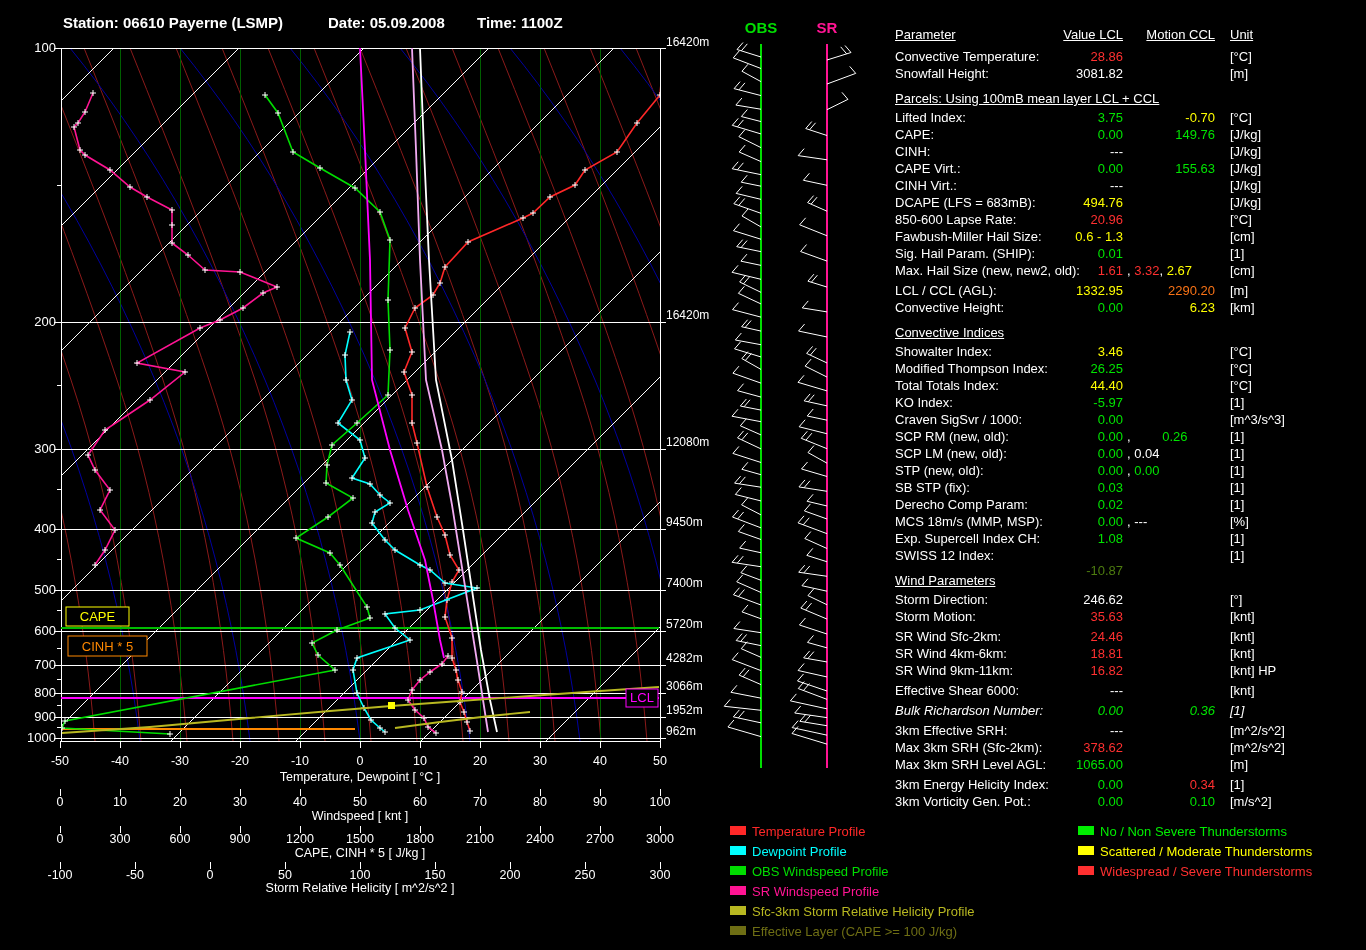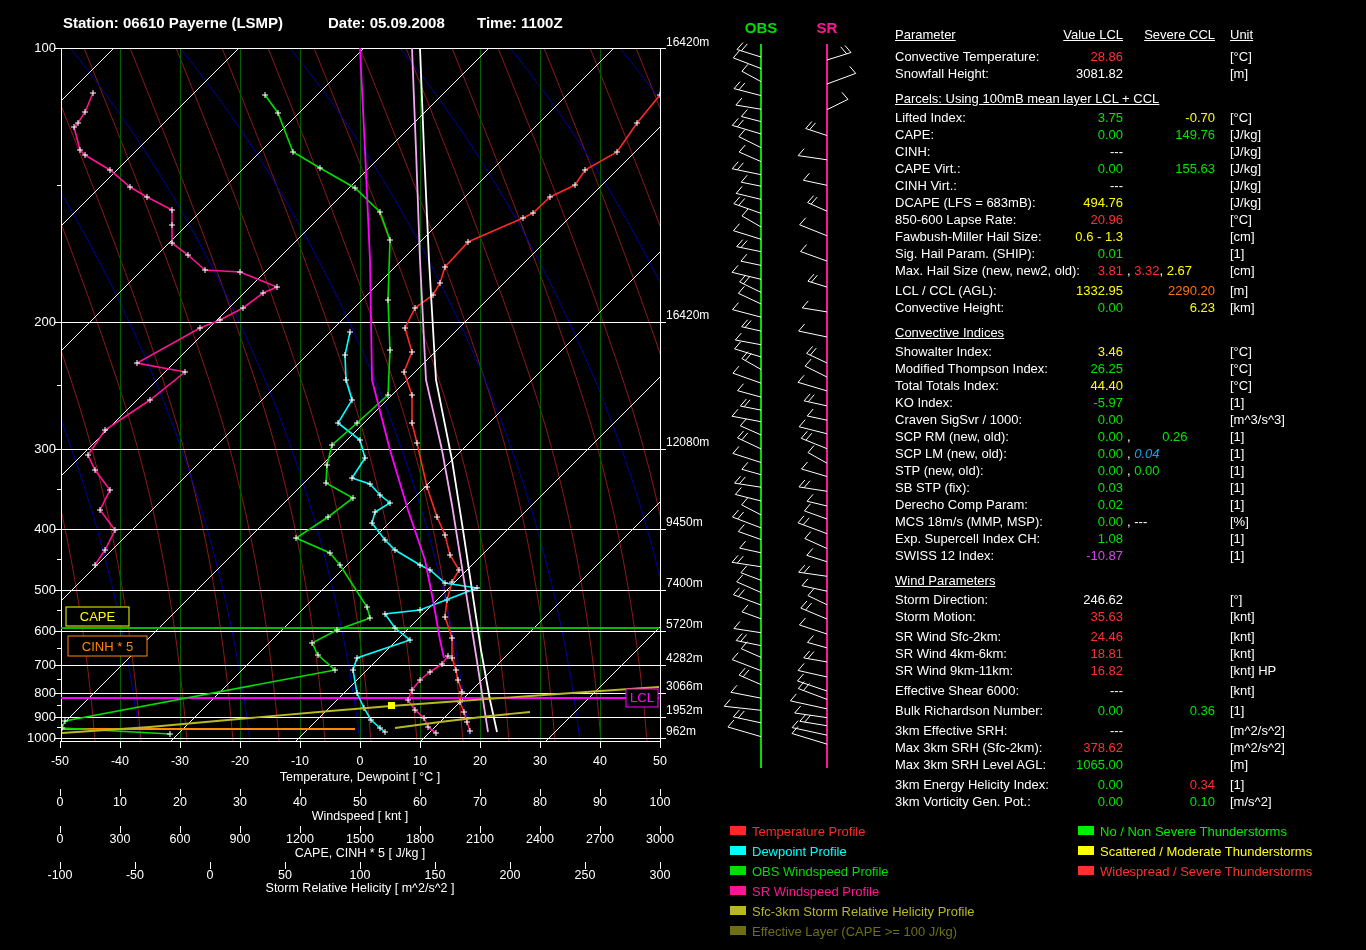--- a/index.html
+++ b/index.html
@@ -819,21 +819,21 @@
           <line x1="792.1694618155091" y1="727.5971165340492" x2="798.1694618155091" y2="720.5971165340492"></line>
           <line x1="827" y1="744.1492995928768" x2="792.0147594091018" y2="733.5024592523707"></line>
           <line x1="792.0147594091018" y1="733.5024592523707" x2="798.0147594091018" y2="726.5024592523707"></line>
         </g>
       </g>
     </svg>
   <div id="table">
       <div class="trow" style="top: 27px;">
         <span class="lbl hdr">Parameter</span>
         <span class="v1 hdr">Value LCL</span>
-        <span class="ccl hdr">Severe CCL</span>
+        <span class="ccl hdr">Motion CCL</span>
         <span class="unit hdr">Unit</span>
       </div>
       <div class="trow" style="top: 49px;">
         <span class="lbl">Convective Temperature:</span>
         <span class="v1" style="color: rgb(255, 48, 48);">28.86</span>
         <span class="unit">[°C]</span>
       </div>
       <div class="trow" style="top: 66px;">
         <span class="lbl">Snowfall Height:</span>
         <span class="v1" style="color: rgb(255, 255, 255);">3081.82</span>
@@ -885,21 +885,21 @@
         <span class="v1" style="color: rgb(255, 255, 0);">0.6 - 1.3</span>
         <span class="unit">[cm]</span>
       </div>
       <div class="trow" style="top: 246px;">
         <span class="lbl">Sig. Hail Param. (SHIP):</span>
         <span class="v1" style="color: rgb(0, 228, 0);">0.01</span>
         <span class="unit">[1]</span>
       </div>
       <div class="trow" style="top: 263px; text-decoration: underline;">
         <span class="lbl">Max. Hail Size (new, new2, old):</span>
-        <span class="v1" style="color: rgb(255, 48, 48);">3.81</span>
+        <span class="v1" style="color: rgb(255, 48, 48);">1.61</span>
         <span class="v1x"><span style="color: rgb(255, 255, 255);">,&nbsp;</span><span style="color: rgb(255, 48, 48);">3.32</span><span style="color: rgb(255, 255, 255);">,&nbsp;</span><span style="color: rgb(255, 255, 0);">2.67</span></span>
         <span class="unit">[cm]</span>
       </div>
       <div class="trow" style="top: 283px;">
         <span class="lbl">LCL / CCL (AGL):</span>
         <span class="v1" style="color: rgb(255, 255, 0);">1332.95</span>
         <span class="ccl" style="color: #f97316;">2290.20</span>
         <span class="unit">[m]</span>
       </div>
       <div class="trow" style="top: 300px;">
@@ -938,21 +938,21 @@
       </div>
       <div class="trow" style="top: 429px;">
         <span class="lbl">SCP RM (new, old):</span>
         <span class="v1" style="color: rgb(0, 228, 0);">0.00</span>
         <span class="v1x"><span style="color: rgb(255, 255, 255);">,&nbsp;</span><span style="color: rgb(0, 228, 0); margin-left: 28px;">0.26</span></span>
         <span class="unit">[1]</span>
       </div>
       <div class="trow" style="top: 446px;">
         <span class="lbl">SCP LM (new, old):</span>
         <span class="v1" style="color: rgb(0, 228, 0);">0.00</span>
-        <span class="v1x"><span style="color: rgb(255, 255, 255);">,&nbsp;</span><span style="color: #0ea5e9; font-style: italic;">0.04</span></span>
+        <span class="v1x"><span style="color: rgb(255, 255, 255);">,&nbsp;</span><span style="color: #ffffff;">0.04</span></span>
         <span class="unit">[1]</span>
       </div>
       <div class="trow" style="top: 463px;">
         <span class="lbl">STP (new, old):</span>
         <span class="v1" style="color: rgb(0, 228, 0);">0.00</span>
         <span class="v1x"><span style="color: rgb(255, 255, 255);">,&nbsp;</span><span style="color: rgb(0, 228, 0);">0.00</span></span>
         <span class="unit">[1]</span>
       </div>
       <div class="trow" style="top: 480px;">
         <span class="lbl">SB STP (fix):</span>
@@ -970,21 +970,21 @@
         <span class="v1x"><span style="color: rgb(255, 255, 255);">,&nbsp;</span><span style="color: rgb(255, 255, 255);">---</span></span>
         <span class="unit">[%]</span>
       </div>
       <div class="trow" style="top: 531px;">
         <span class="lbl">Exp. Supercell Index CH:</span>
         <span class="v1" style="color: rgb(0, 228, 0);">1.08</span>
         <span class="unit">[1]</span>
       </div>
       <div class="trow" style="top: 548px;">
         <span class="lbl">SWISS 12 Index:</span>
-        <span class="v1" style="color: #d946ef;">-10.87</span>
+        <span class="v1" style="color: #4d7c0f; margin-top: 15px;">-10.87</span>
         <span class="unit">[1]</span>
       </div>
       <div class="trow" style="top: 573px;">
         <span class="lbl hdr">Wind Parameters</span>
       </div>
       <div class="trow" style="top: 592px;">
         <span class="lbl">Storm Direction:</span>
         <span class="v1" style="color: rgb(255, 255, 255);">246.62</span>
         <span class="unit">[°]</span>
       </div>
@@ -1006,21 +1006,21 @@
       <div class="trow" style="top: 663px;">
         <span class="lbl">SR Wind 9km-11km:</span>
         <span class="v1" style="color: rgb(255, 48, 48);">16.82</span>
         <span class="unit">[knt] HP</span>
       </div>
       <div class="trow" style="top: 683px;">
         <span class="lbl">Effective Shear 6000:</span>
         <span class="v1" style="color: rgb(255, 255, 255);">---</span>
         <span class="unit">[knt]</span>
       </div>
-      <div class="trow" style="top: 703px;">
+      <div class="trow" style="top: 703px; font-style: italic;">
         <span class="lbl">Bulk Richardson Number:</span>
         <span class="v1" style="color: rgb(0, 228, 0);">0.00</span>
         <span class="ccl" style="color: rgb(0, 228, 0);">0.36</span>
         <span class="unit">[1]</span>
       </div>
       <div class="trow" style="top: 723px;">
         <span class="lbl">3km Effective SRH:</span>
         <span class="v1" style="color: rgb(255, 255, 255);">---</span>
         <span class="unit">[m^2/s^2]</span>
       </div>

